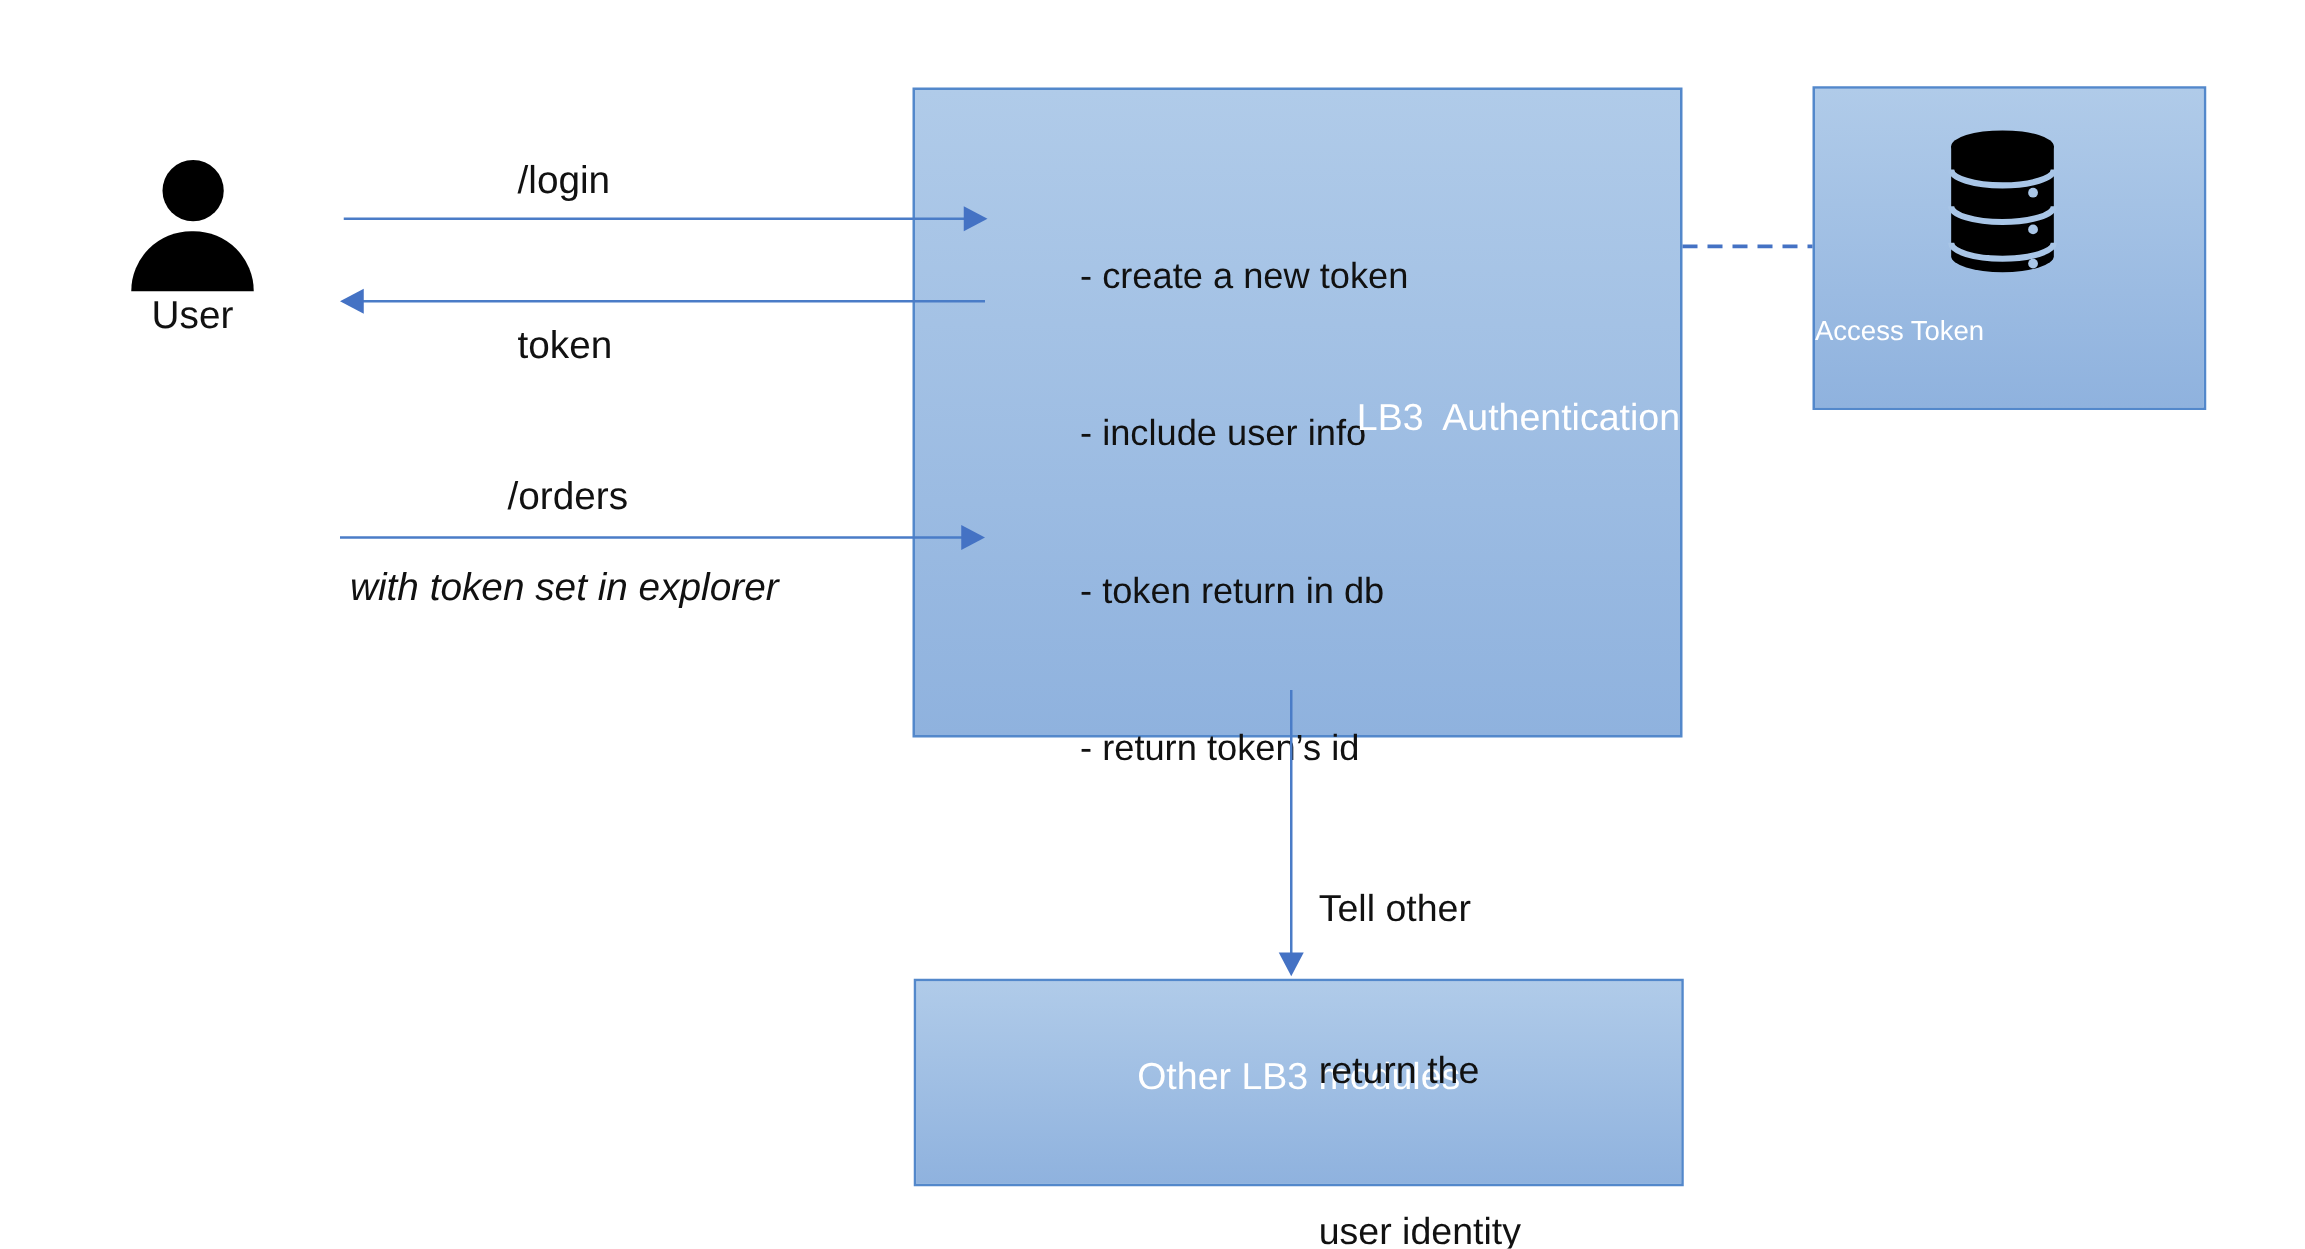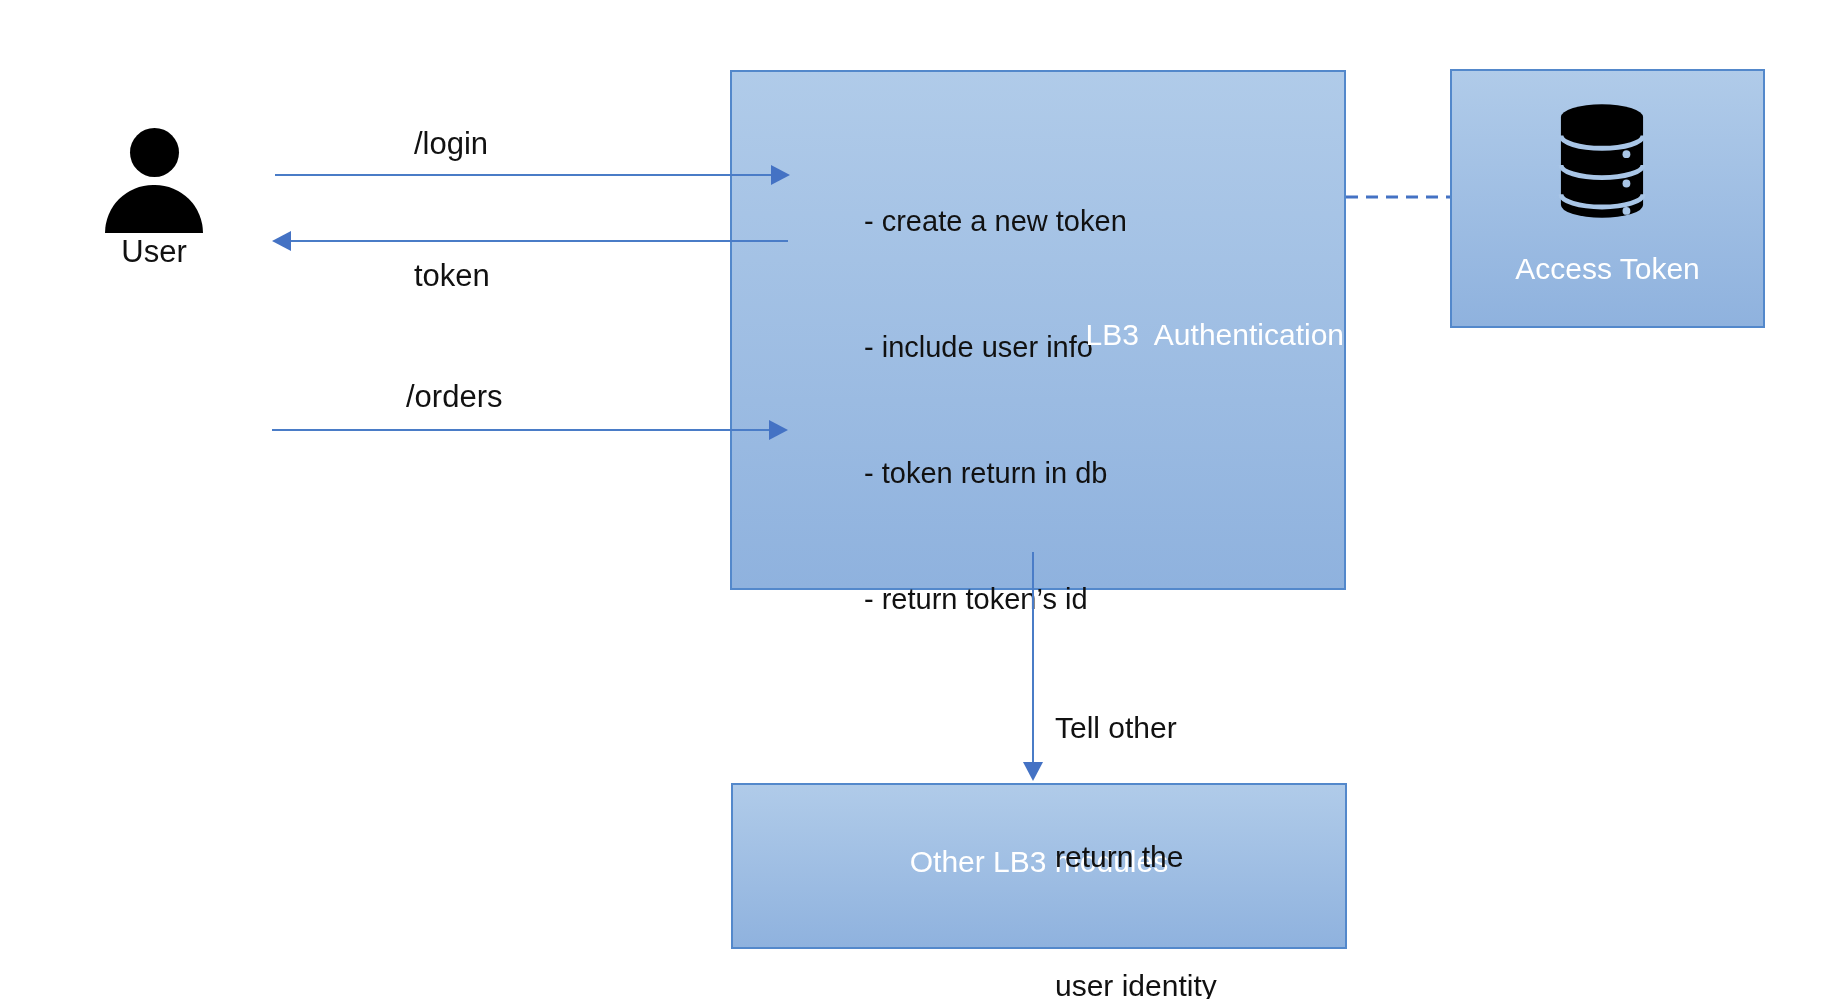--- a/index.html
+++ b/index.html
@@ -54,23 +54,22 @@
     position: absolute;
     left: 106px;
     top: 31px;
     width: 88px;
     height: 120px;
   }
   #access-label {
     position: absolute;
     left: 0; right: 0;
     top: 181px;
-    text-align: center;
     color: #ffffff;
-    font-size: 30px;
+    font-size: 22px;
   }
 
   
   #modules-label {
     position: absolute;
     left: 0; right: 0;
     top: 60px;
     text-align: center;
     color: #ffffff;
     font-size: 30px;
@@ -158,20 +157,21 @@
 
   <div id="user-icon">
     <div id="user-head"></div>
     <div id="user-body"></div>
   </div>
   <div id="user-label">User</div>
 
   <div id="login-label" class="msg-label">/login</div>
   <div id="token-label" class="msg-label">token</div>
   <div id="orders-label" class="msg-label">/orders</div>
+  <div id="orders-note">with token set in explorer</div>
 
   <div id="auth-box" class="box">
     <div id="login-steps" class="steps">
       <div>- create a new token</div>
       <div>- include user info</div>
       <div>- token return in db</div>
       <div>- return token’s id</div>
     </div>
     <div id="auth-title">LB3  Authentication</div>
   </div>

